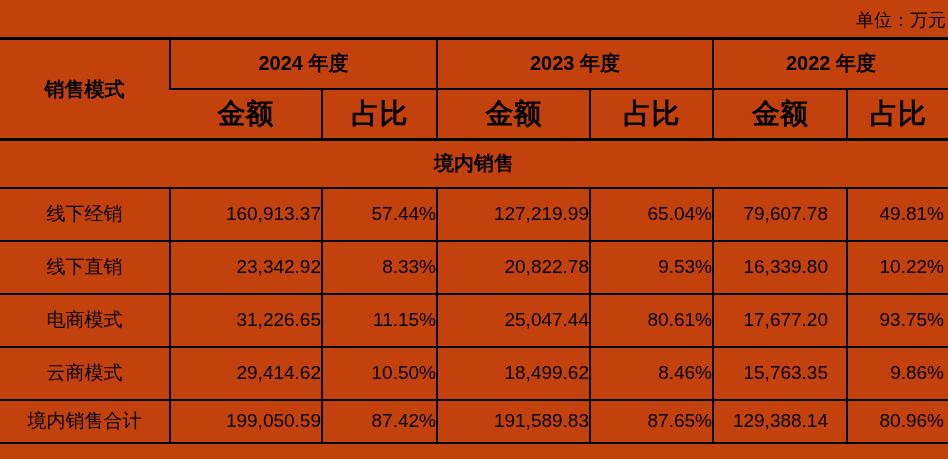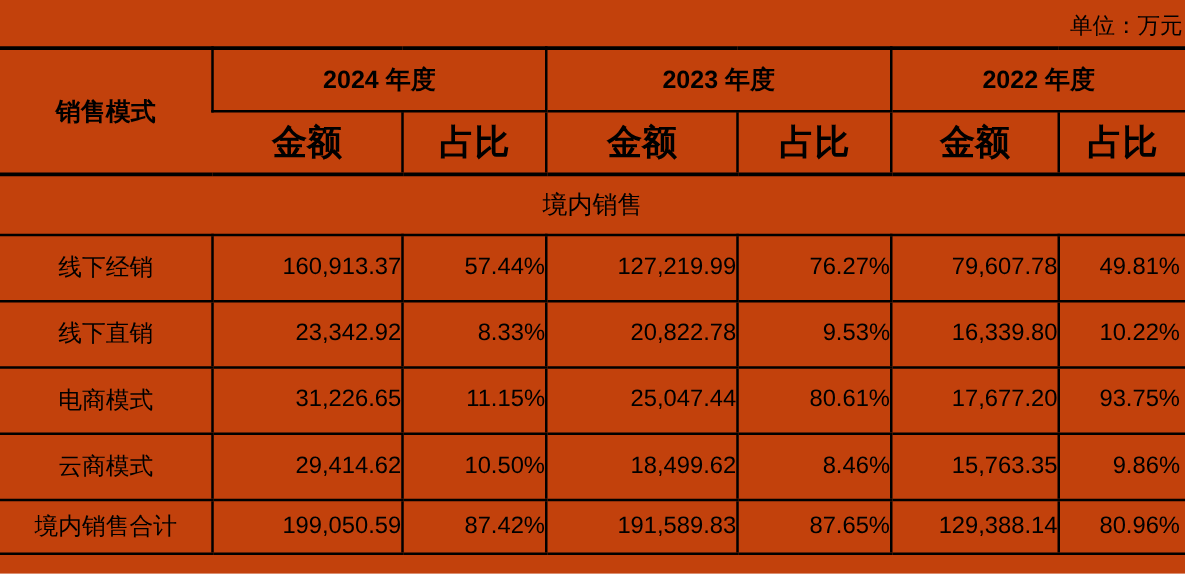--- a/index.html
+++ b/index.html
@@ -65,32 +65,32 @@
     border-bottom: 3px solid #000000;
     font-size: 28px;
     font-weight: bold;
     text-align: center;
   }
   
   tr.section-row { height: 48px; }
   tr.section-row td {
     border-bottom: 2px solid #000000;
     font-size: 20px;
-    font-weight: normal;
+    font-weight: bold;
     text-align: center;
     margin-left: 28px;
   }
   
   tr.data-row { height: 53px; margin-top: 41px; }
   tr.data-row td { border-bottom: 2px solid #000000; }
   tr.data-row:last-child { height: 43px; }
   td.lbl { text-align: center; }
   td.amt { text-align: right; padding-right: 13px; }
   td.pct { text-align: right; padding-right: 8px; }
-  td.amt.tight { padding-right: 0; }
+  td.amt.tight { padding-right: 18px; }
   td.pct.tight { padding-right: 4px; }
 </style>
 </head>
 <body>
 
 <div class="page">
   <div class="unit-label">单位：万元</div>
 
   <table class="sales-table">
     <colgroup>
@@ -121,21 +121,21 @@
     <tbody>
       <tr class="section-row">
         <td colspan="7">境内销售</td>
       </tr>
 
       <tr class="data-row">
         <td class="lbl">线下经销</td>
         <td class="amt">160,913.37</td>
         <td class="pct">57.44%</td>
         <td class="amt">127,219.99</td>
-        <td class="pct">76.27%</td>
+        <td class="pct">65.04%</td>
         <td class="amt tight">79,607.78</td>
         <td class="pct tight">49.81%</td>
       </tr>
 
       <tr class="data-row">
         <td class="lbl">线下直销</td>
         <td class="amt">23,342.92</td>
         <td class="pct">8.33%</td>
         <td class="amt">20,822.78</td>
         <td class="pct">9.53%</td>

